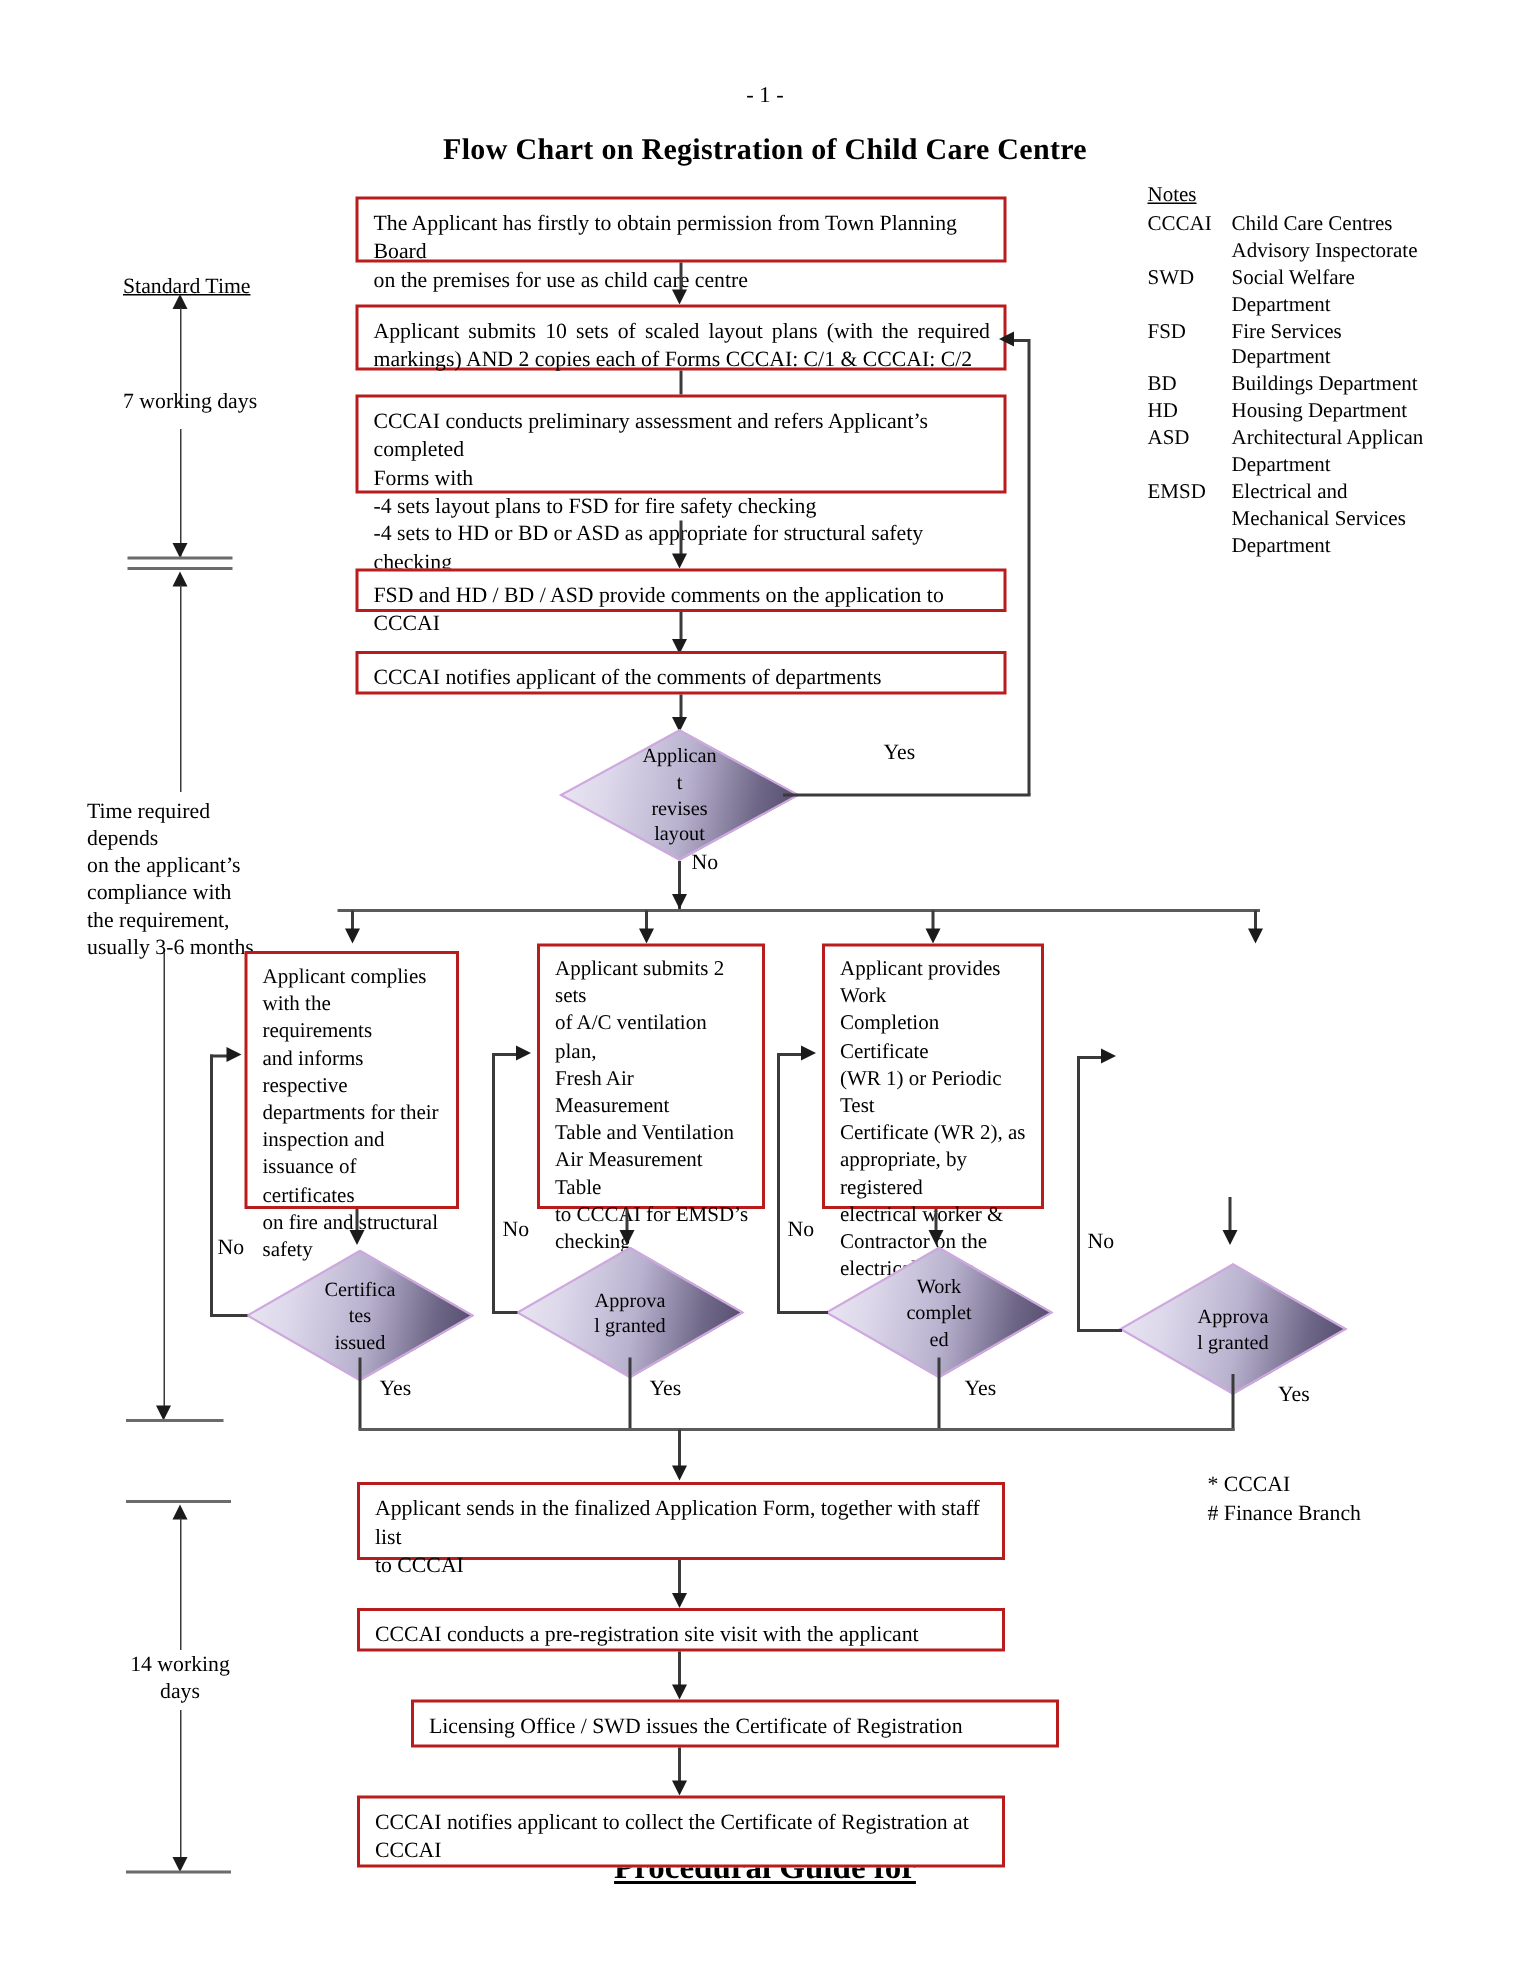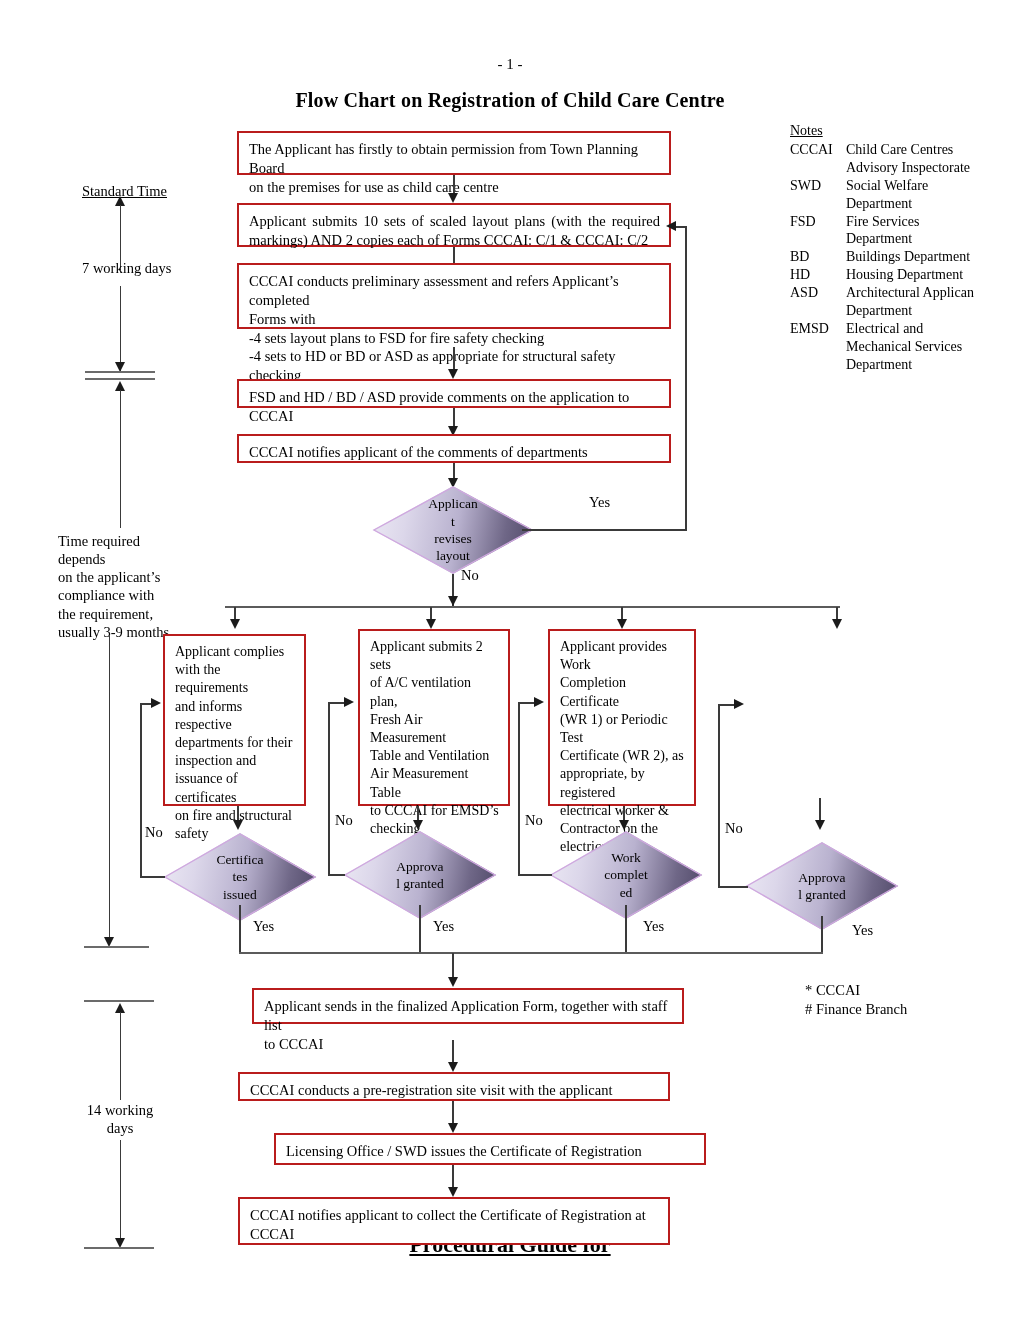--- a/index.html
+++ b/index.html
@@ -131,21 +131,20 @@
     border-top: 5.5px solid transparent;
     border-bottom: 5.5px solid transparent;
     border-left: 10px solid #1b1b1b;
   }
 
   
   .notes {
     position: absolute;
     font-size: 14px;
     line-height: 1.28;
-    margin-left: 25px;
   }
   .notes .nhead {
     text-decoration: underline;
     margin-bottom: 1px;
   }
   .notes .nrow {
     display: flex;
   }
   .notes .nabbr {
     width: 56px;
@@ -218,21 +217,21 @@
   <div class="cap" style="left:85px; top:371px; width:70px;"></div>
 
   <div class="cap" style="left:85px; top:378px; width:70px;"></div>
   <div class="arrow-u" style="left:115px; top:381px;"></div>
   <div class="vline" style="left:119.7px; top:390px; height:138px;"></div>
   <div class="lbl" style="left:58px; top:532px; width:130px;">Time required
 depends
 on the applicant’s
 compliance with
 the requirement,
-usually 3-9 months</div>
+usually 3-6 months</div>
   <div class="vline" style="left:108.7px; top:635px; height:305px;"></div>
   <div class="arrow-d" style="left:104px; top:937px;"></div>
   <div class="cap" style="left:84px; top:946px; width:65px;"></div>
 
   <div class="cap" style="left:84px; top:1000px; width:70px;"></div>
   <div class="arrow-u" style="left:115px; top:1003px;"></div>
   <div class="vline" style="left:119.7px; top:1012px; height:88px;"></div>
   <div class="lbl c" style="left:72px; top:1101px; width:96px;">14 working
 days</div>
   <div class="vline" style="left:119.7px; top:1140px; height:104px;"></div>
@@ -411,21 +410,21 @@
   <div class="lbl" style="left:643px; top:917px;">Yes</div>
 
   <div class="vline" style="left:821.4px; top:916px; height:38px;"></div>
   <div class="lbl" style="left:852px; top:921px;">Yes</div>
 
   <div class="hline thick" style="left:239px; top:952px; width:584px;"></div>
 
   <div class="vline" style="left:452.4px; top:953px; height:28px;"></div>
   <div class="arrow-d" style="left:448px; top:977px;"></div>
 
-  <div class="box" style="left:252px; top:988px; width:432px; height:36px;">Applicant sends in the finalized Application Form, together with staff list
+  <div class="box" style="left:238px; top:988px; width:432px; height:52px;">Applicant sends in the finalized Application Form, together with staff list
 to CCCAI</div>
 
   <div class="vline" style="left:452.4px; top:1040px; height:26px;"></div>
   <div class="arrow-d" style="left:448px; top:1062px;"></div>
 
   <div class="box" style="left:238px; top:1072px; width:432px; height:29px;"> CCCAI conducts a pre-registration site visit with the applicant</div>
 
   <div class="vline" style="left:452.4px; top:1101px; height:26px;"></div>
   <div class="arrow-d" style="left:448px; top:1123px;"></div>
 

